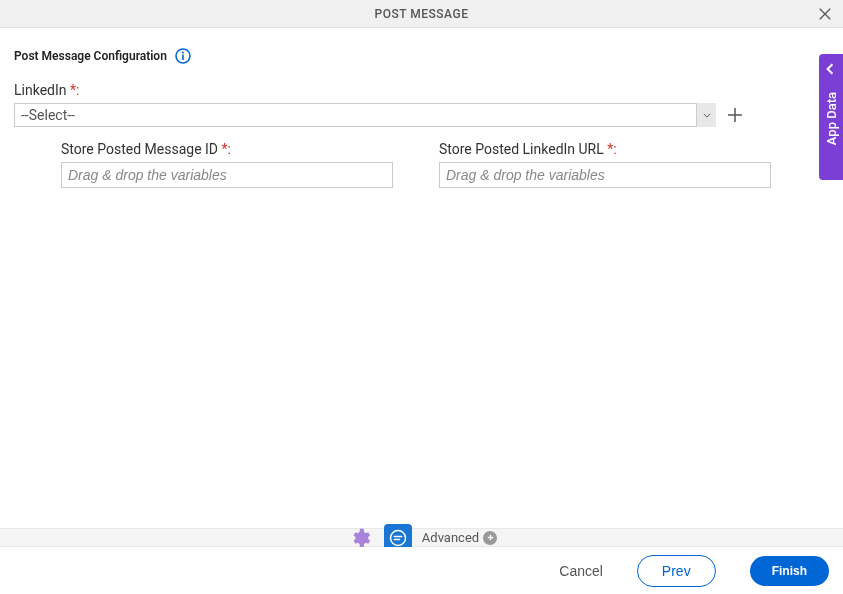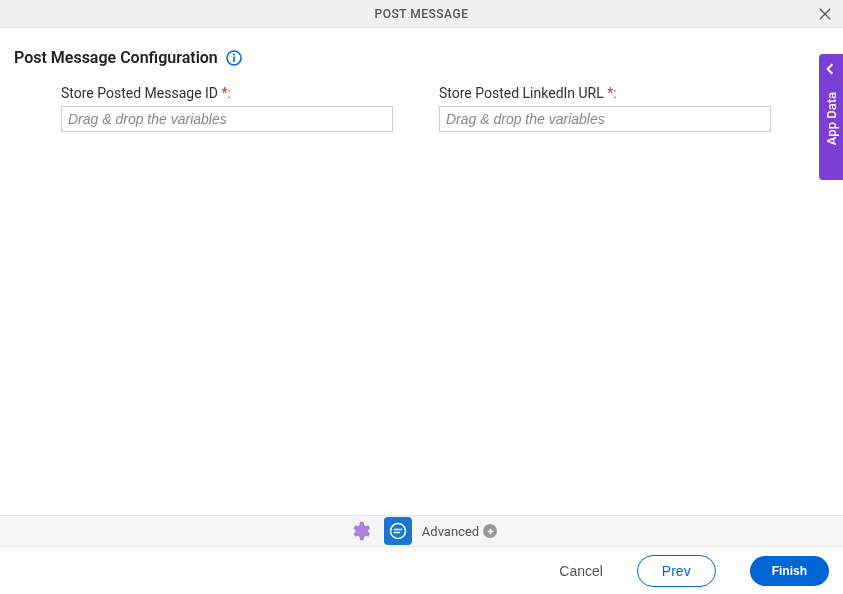--- a/index.html
+++ b/index.html
@@ -47,21 +47,21 @@
       padding: 20px 14px 0 14px;
     }
 
     .config-title-row {
       display: flex;
       align-items: center;
       gap: 8px;
       margin-bottom: 18px;
     }
     .config-title {
-      font-size: 16px;
+      font-size: 12px;
       font-weight: 600;
       color: #222;
     }
     .info-icon {
       color: #0066d6;
       width: 16px;
       height: 16px;
       display: flex;
       align-items: center;
       justify-content: center;
@@ -185,21 +185,21 @@
       font-size: 13px;
       font-weight: 500;
       margin-top: 16px;
     }
 
     .toolbar {
       position: absolute;
       bottom: 47px;
       left: 0;
       right: 0;
-      height: 32px;
+      height: 19px;
       background: #f5f5f5;
       border-top: 1px solid #e8e8e8;
       border-bottom: 1px solid #e8e8e8;
       display: flex;
       align-items: center;
       justify-content: center;
       gap: 10px;
     }
     .toolbar-icon {
       width: 28px;
@@ -296,20 +296,40 @@
     <span class="config-title">Post Message Configuration</span>
     <span class="info-icon">
       <svg viewBox="0 0 16 16" width="16" height="16">
           <circle cx="8" cy="8" r="7" stroke="currentColor" stroke-width="1.5" fill="none"></circle>
           <circle cx="8" cy="4.5" r="1" fill="currentColor"></circle>
           <rect x="7.2" y="6.5" width="1.6" height="5.5" fill="currentColor"></rect>
         </svg>
     </span>
   </div>
 
+  <div>
+    <label class="field-label">
+      <span>LinkedIn </span><span class="required">*:</span>
+    </label>
+    <div class="linkedin-row">
+      <div class="select-wrapper">
+        <div class="select-input">--Select--</div>
+        <div class="select-arrow">
+          <svg viewBox="0 0 10 6" width="8" height="5">
+              <path d="M1 1 L5 5 L9 1" stroke="#555" stroke-width="1.2" fill="none"></path>
+            </svg>
+        </div>
+      </div>
+      <span class="plus-icon">
+        <svg viewBox="0 0 16 16" width="16" height="16">
+            <path d="M8 1 L8 15 M1 8 L15 8" stroke="currentColor" stroke-width="1.5"></path>
+          </svg>
+      </span>
+    </div>
+  </div>
 
 
   <div class="two-col">
     <div class="col">
       <label class="field-label">
         <span>Store Posted Message ID </span><span class="required">*:</span>
       </label>
       <input class="drop-input" placeholder="Drag &amp; drop the variables" style="">
     </div>
     <div class="col">

